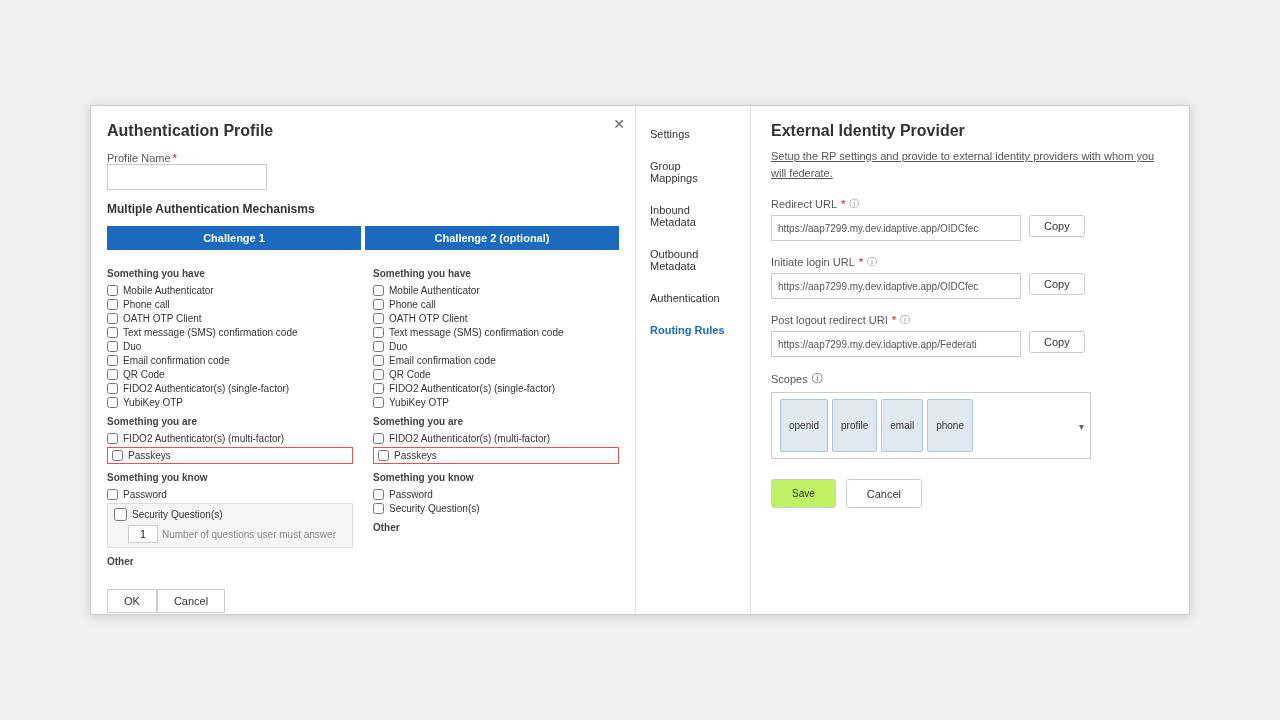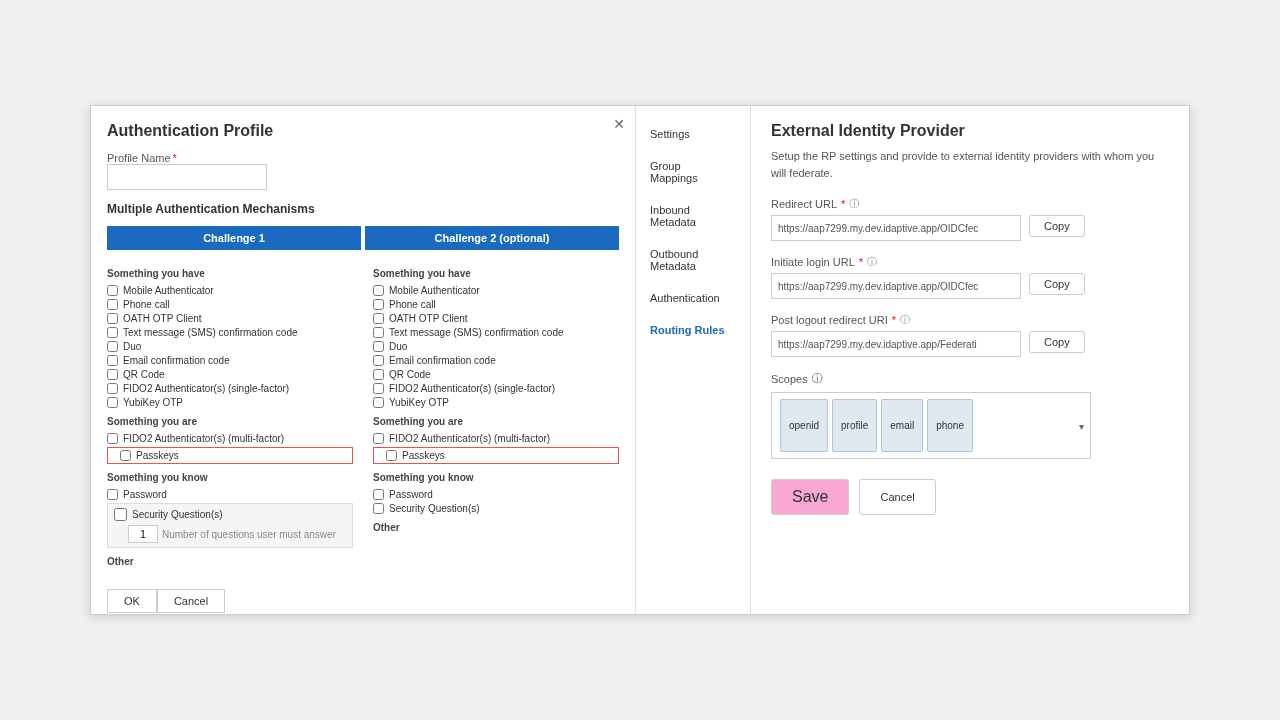--- a/index.html
+++ b/index.html
@@ -112,21 +112,21 @@
       margin: 0;
     }
     .passkeys-row {
       display: flex;
       align-items: center;
       gap: 5px;
       margin-bottom: 3px;
       font-size: 10px;
       color: #333;
       border: 1.5px solid #e05555;
-      padding: 2px 12px;
+      padding: 2px 4px;
       background: white;
     }
     .passkeys-row input[type="checkbox"] {
       width: 11px;
       height: 11px;
       margin: 0;
     }
     .security-questions-group {
       background: #f5f5f5;
       border: 1px solid #ddd;
@@ -202,20 +202,21 @@
       font-size: 16px;
       font-weight: bold;
       color: #333;
       margin-bottom: 8px;
     }
     .right-desc {
       font-size: 11px;
       color: #555;
       margin-bottom: 16px;
       line-height: 1.5;
+      text-decoration: underline;
     }
     .field-row {
       margin-bottom: 14px;
     }
     .field-row-label {
       font-size: 11px;
       color: #555;
       margin-bottom: 4px;
       display: flex;
       align-items: center;
@@ -285,23 +286,23 @@
       color: #666;
       font-size: 10px;
     }
     .right-bottom-buttons {
       display: flex;
       gap: 10px;
       margin-top: 20px;
     }
     .btn-save {
       padding: 8px 20px;
-      background: #f9a8d4;
-      border: 1px solid #ccc;
-      font-size: 16px;
+      background: #bef264;
+      border: 1px solid #ccc;
+      font-size: 10px;
       cursor: pointer;
       color: #333;
       border-radius: 3px;
     }
     .btn-cancel-right {
       padding: 6px 20px;
       background: white;
       border: 1px solid #ccc;
       font-size: 11px;
       cursor: pointer;

